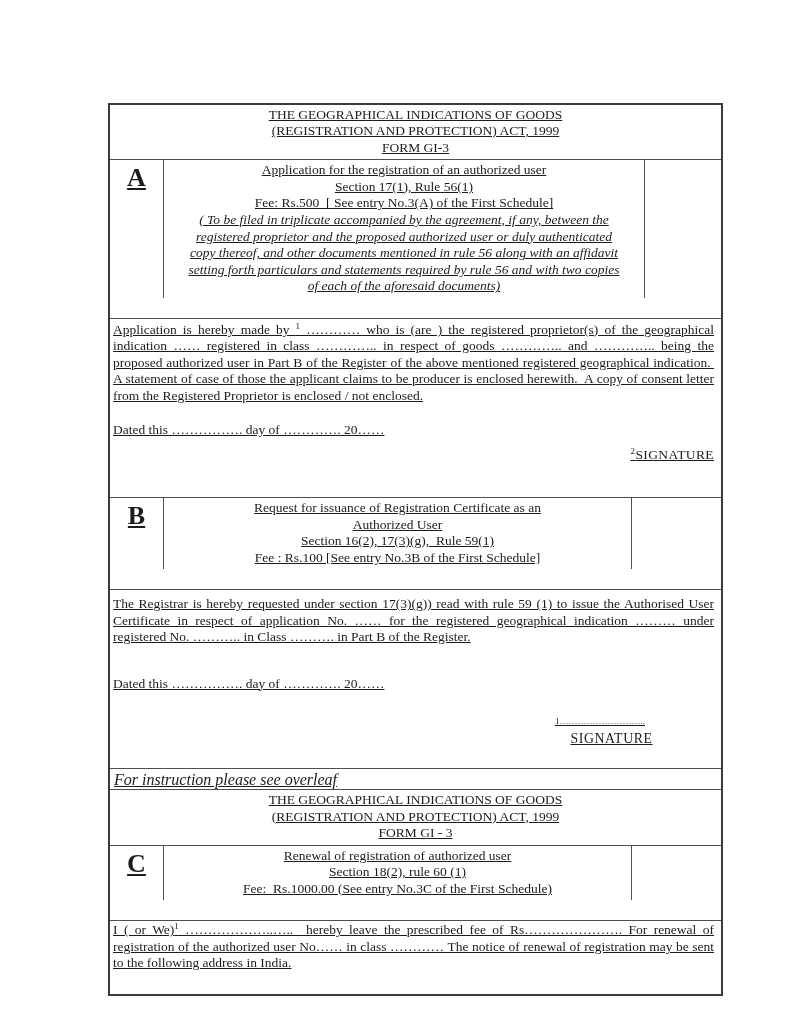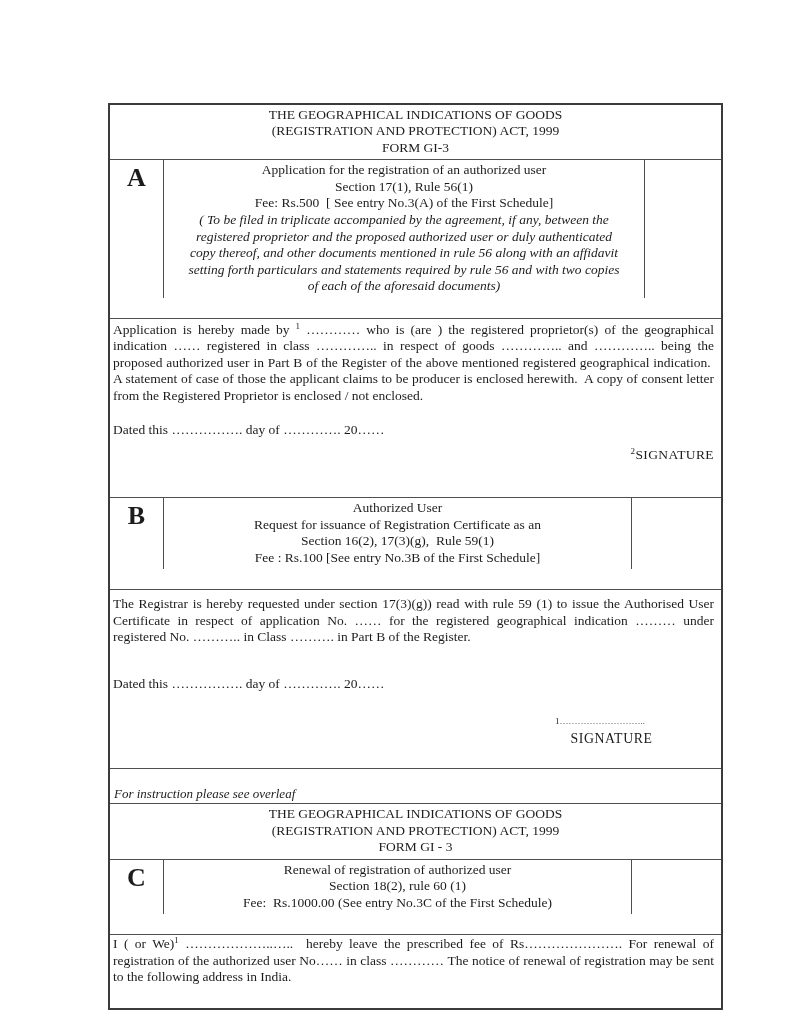--- a/index.html
+++ b/index.html
@@ -10,20 +10,21 @@
     color: #1c1c1c;
   }
   .page { position: relative; width: 792px; height: 1024px; background: #fff; overflow: hidden; }
 
   .doc {
     position: absolute;
     left: 108px; top: 103px;
     width: 615px;
     border: 2px solid #3b3b3b;
     background: #fff;
+    text-decoration: underline;
   }
   .trow { border-top: 1px solid #4f4f4f; }
   .trow:first-child { border-top: none; }
 
   .header-block {
     text-align: center;
     font-size: 13.5px;
     line-height: 16.4px;
     padding: 2px 4px 3px;
   }
@@ -80,23 +81,23 @@
     margin-right: 40px;
     width: 125px;
     text-align: center;
   }
   .sig-dotline { font-size: 9px; line-height: 11px; text-align: left; padding-left: 6px; }
   .sig-label { font-size: 13.8px; letter-spacing: 0.6px; margin-top: 4px; }
 
   .instruction-row {
     min-height: 18px;
     font-style: italic;
-    font-size: 13px;
+    font-size: 16px;
     line-height: 17px;
-    padding: 16px 4px 1px;
+    padding: 2px 4px 1px;
   }
 
   sup { font-size: 9px; vertical-align: super; line-height: 0; }
 </style>
 </head>
 <body>
 
 <div class="page">
   <div class="doc">
 
@@ -119,22 +120,22 @@
 
     <div class="trow body-sec body-a">
       <p class="just"><span>Application is hereby made by </span><sup>1</sup><span> ………… who is (are ) the registered proprietor(s) of the geographical indication …… registered in class ………….. in respect of goods ………….. and ………….. being the proposed authorized user in Part B of the Register of the above mentioned registered geographical indication.&nbsp; A statement of case of those the applicant claims to be producer is enclosed herewith.&nbsp; A copy of consent letter from the Registered Proprietor is enclosed / not enclosed.</span></p>
       <p class="gap-dated-a">Dated this ……………. day of …………. 20……</p>
       <p class="sig-a"><sup>2</sup><span>SIGNATURE</span></p>
     </div>
 
     <div class="trow sec-row cols-b">
       <div class="cell-letter">B</div>
       <div class="cell-mid">
+        <div>Request for issuance of Registration Certificate as an</div>
         <div>Authorized User</div>
-        <div>Request for issuance of Registration Certificate as an</div>
         <div>Section 16(2), 17(3)(g),&nbsp; Rule 59(1)</div>
         <div>Fee : Rs.100 [See entry No.3B of the First Schedule]</div>
       </div>
       <div class="cell-right"></div>
     </div>
 
     <div class="trow body-sec body-b">
       <p class="just">The Registrar is hereby requested under section 17(3)(g)) read with rule 59 (1) to issue the Authorised User Certificate in respect of application No. …… for the registered geographical indication ……… under registered No. ……….. in Class ………. in Part B of the Register.</p>
       <p class="gap-dated-b">Dated this ……………. day of …………. 20……</p>
       <div class="sig-block-b">

